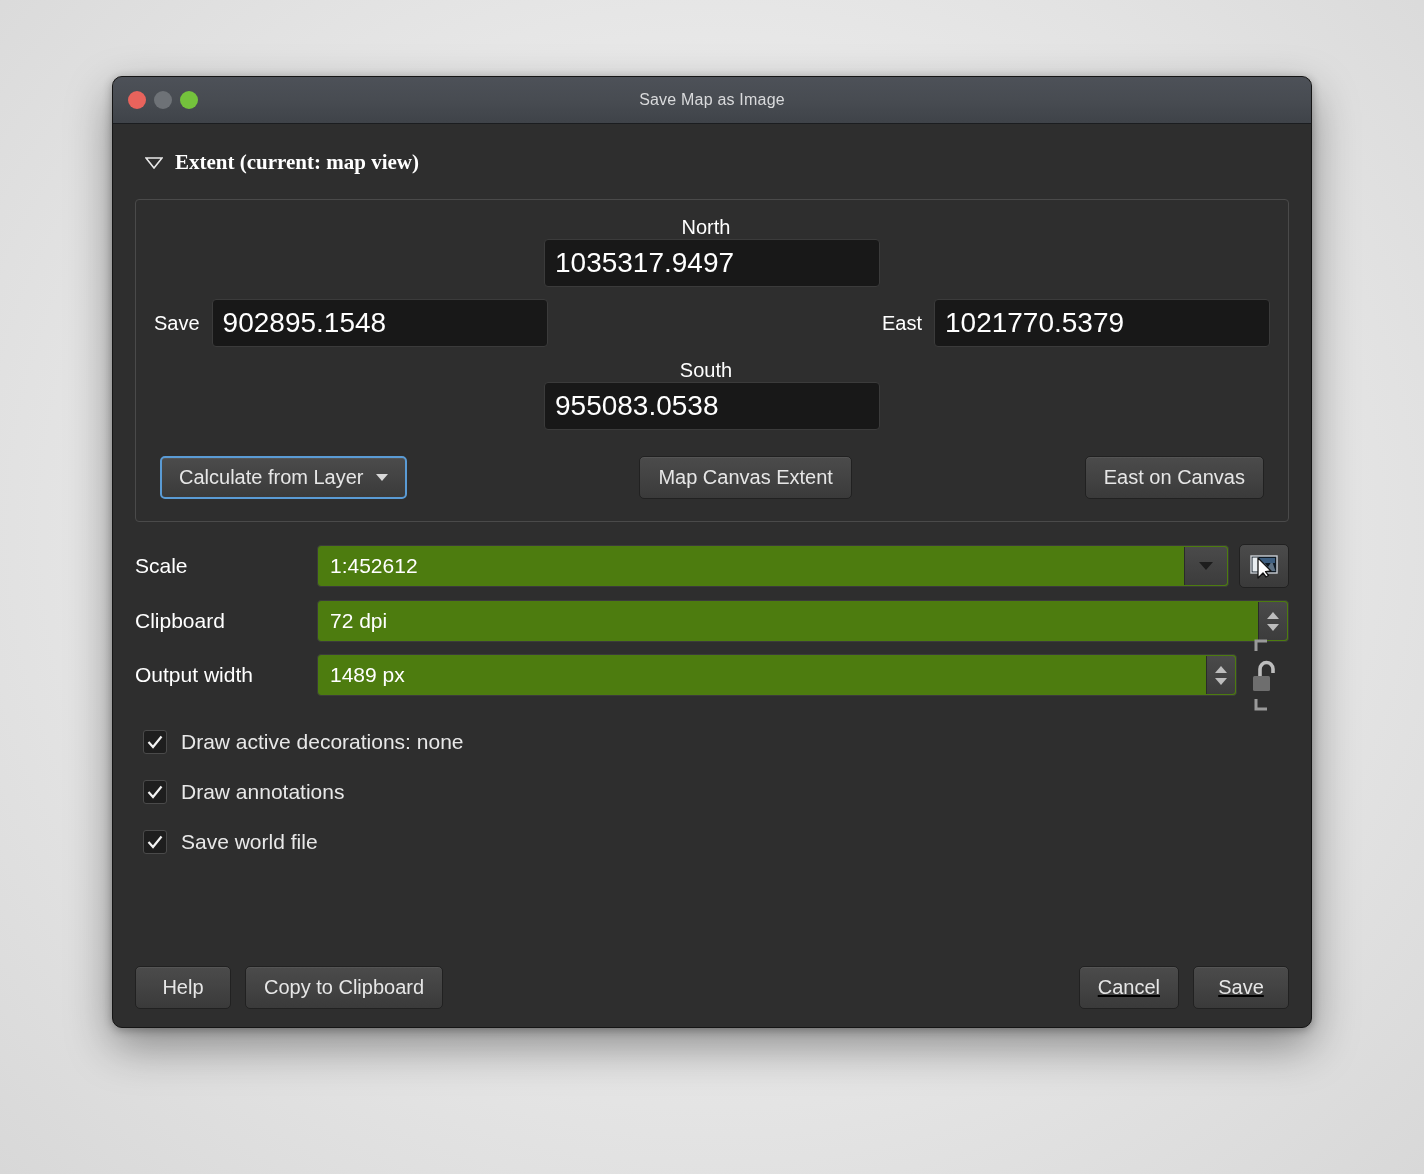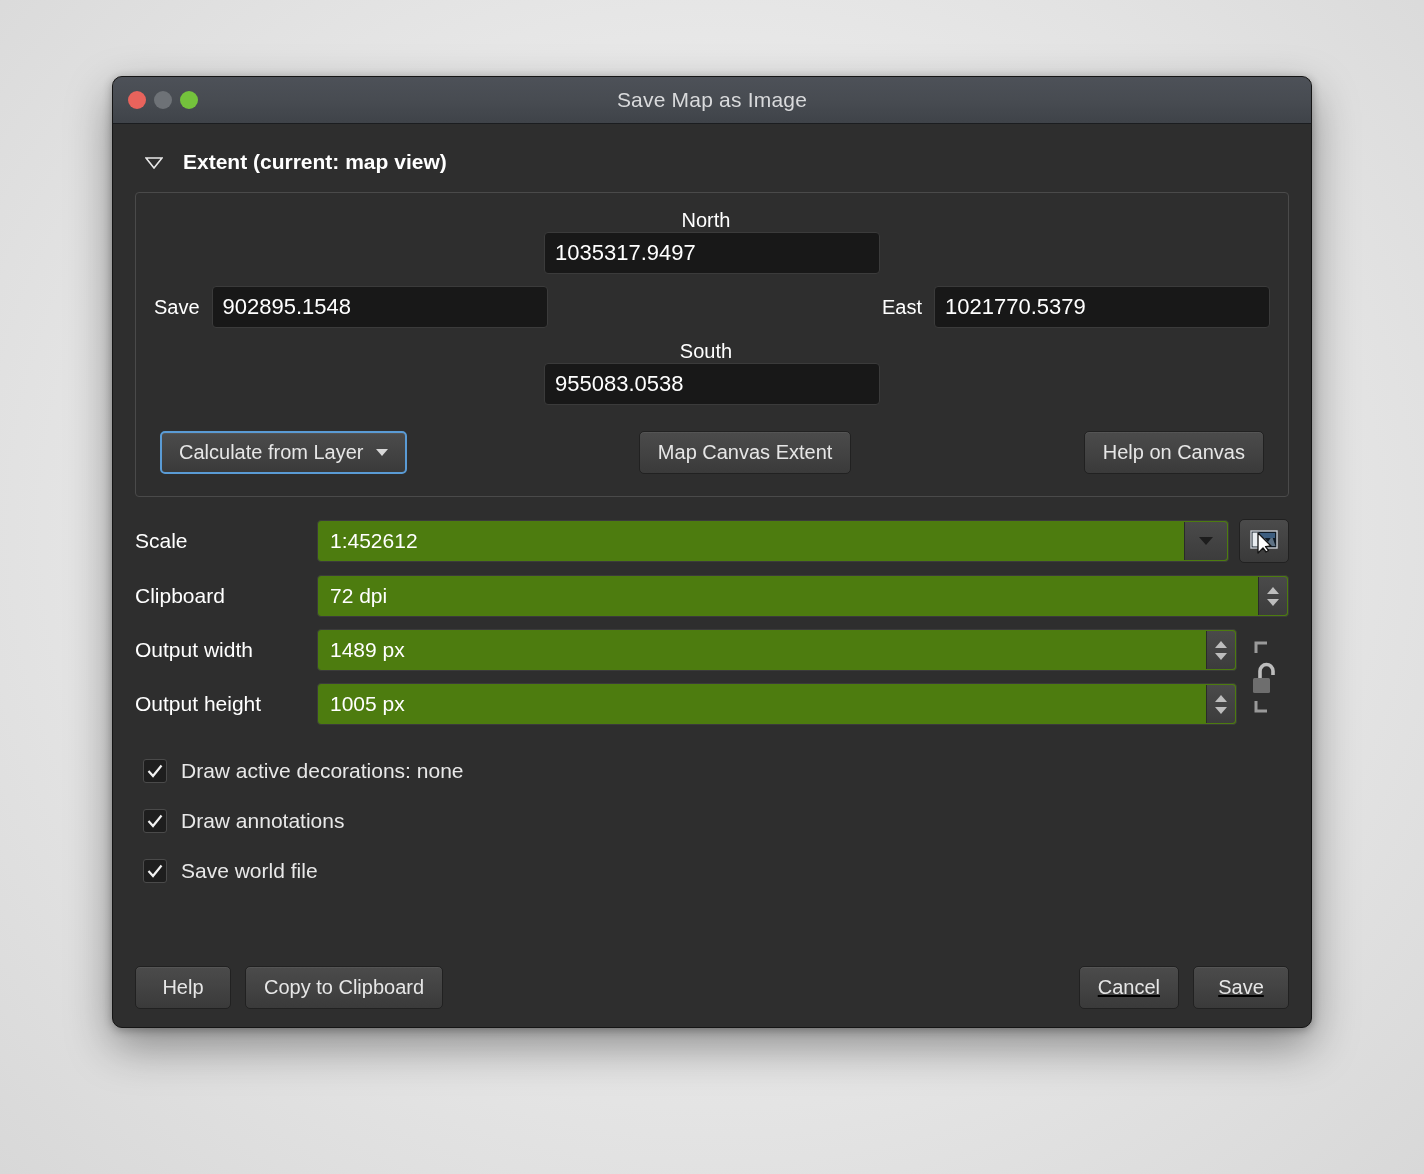--- a/index.html
+++ b/index.html
@@ -32,21 +32,21 @@
   .titlebar {
     position: relative;
     height: 46px;
     background: linear-gradient(to bottom, #4d5158 0%, #474b51 55%, #3f4349 100%);
     border-bottom: 1px solid #1b1d20;
     display: flex;
     align-items: center;
     justify-content: center;
   }
   .title-text {
-    font-size: 21px;
+    font-size: 16px;
     color: #d9dadc;
     letter-spacing: 0.2px;
   }
   .traffic {
     position: absolute;
     left: 15px;
     top: 50%;
     transform: translateY(-50%);
     display: flex;
     gap: 8px;
@@ -65,22 +65,23 @@
     padding: 18px 22px 0 22px;
     height: calc(100% - 46px);
     box-sizing: border-box;
     position: relative;
   }
 
   
   .group-header {
     display: flex;
     align-items: center;
-    gap: 20px;
-    margin: 8px 0 18px 10px;
+    gap: 12px;
+    margin: 8px 0 24px 10px;
+    font-family: Liberation Serif, serif;
   }
   .collapse-tri {
     width: 0; height: 0;
     border-left: 9px solid transparent;
     border-right: 9px solid transparent;
     border-top: 11px solid transparent;
     position: relative;
   }
   .collapse-tri svg { position: absolute; left: -9px; top: -11px; }
   .group-title {
@@ -105,21 +106,21 @@
   .extent-label {
     font-size: 20px;
     color: #ffffff;
     white-space: nowrap;
   }
   .coord-input {
     background: #181818;
     border: 1px solid #3b3b3b;
     border-radius: 4px;
     color: #ffffff;
-    font-size: 22px;
+    font-size: 28px;
     font-family: "Liberation Sans", sans-serif;
     padding: 7px 10px;
     box-sizing: border-box;
     outline: none;
   }
   .row-north, .row-south { justify-content: space-between; flex-direction: column; }
   .row-north .extent-label, .row-south .extent-label { margin-right: 12px; }
   .row-north .coord-input, .row-south .coord-input { width: 336px; }
 
   .row-we { justify-content: space-between; }
@@ -362,21 +363,21 @@
         <span class="extent-label">South</span>
         <input class="coord-input" value="955083.0538" style="">
       </div>
 
       <div class="extent-buttons">
         <button class="btn focused btn-with-caret">
           <span>Calculate from Layer</span>
           <span class="caret"></span>
         </button>
         <button class="btn">Map Canvas Extent</button>
-        <button class="btn">Help on Canvas</button>
+        <button class="btn">East on Canvas</button>
       </div>
     </div>
 
     <div class="field-row">
       <span class="field-label">Scale</span>
       <span class="field-wrap combo">
         <input class="text-input" value="1:452612" style="">
         <span class="combo-arrow">
           <span class="tri"></span>
         </span>
@@ -408,30 +409,20 @@
         <span class="field-label">Output width</span>
         <span class="field-wrap">
           <input class="text-input" value="1489 px" style="">
           <span class="spinner">
             <span class="spin-up"></span>
             <span class="spin-down"></span>
           </span>
         </span>
       </div>
 
-      <div class="field-row">
-        <span class="field-label">Output height</span>
-        <span class="field-wrap">
-          <input class="text-input" value="1005 px" style="">
-          <span class="spinner">
-            <span class="spin-up"></span>
-            <span class="spin-down"></span>
-          </span>
-        </span>
-      </div>
 
       <div class="lock-col">
         <svg width="36" height="84" viewBox="0 0 36 84">
           <path d="M9 18 L9 8 L20 8" fill="none" stroke="#9a9a9a" stroke-width="3"></path>
           <path d="M9 66 L9 76 L20 76" fill="none" stroke="#9a9a9a" stroke-width="3"></path>
           <path d="M13 44 L13 36 a6.5 6.5 0 0 1 13 0 L26 40" fill="none" stroke="#bdbdbd" stroke-width="3.6"></path>
           <rect x="6" y="43" width="17" height="15" rx="1.5" fill="#6e6e6e"></rect>
         </svg>
       </div>
     </div>

